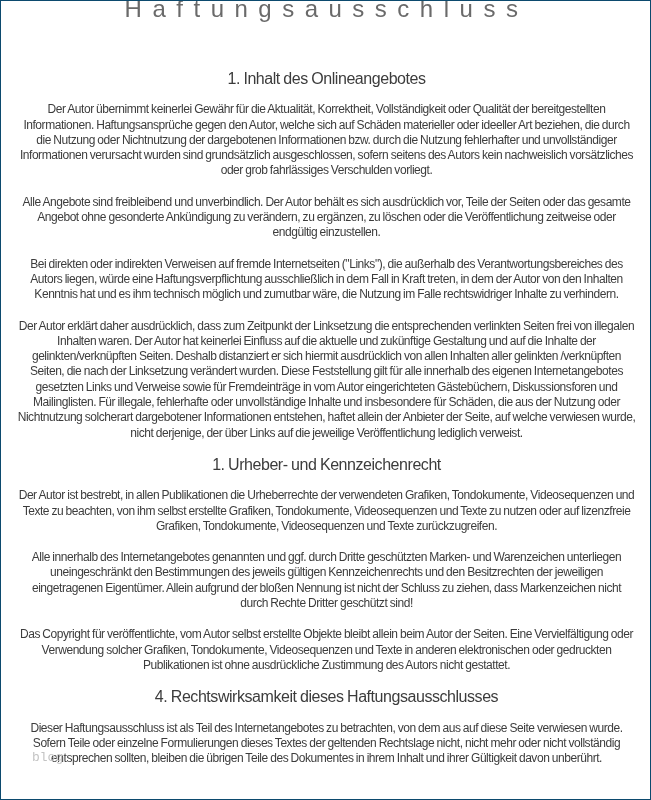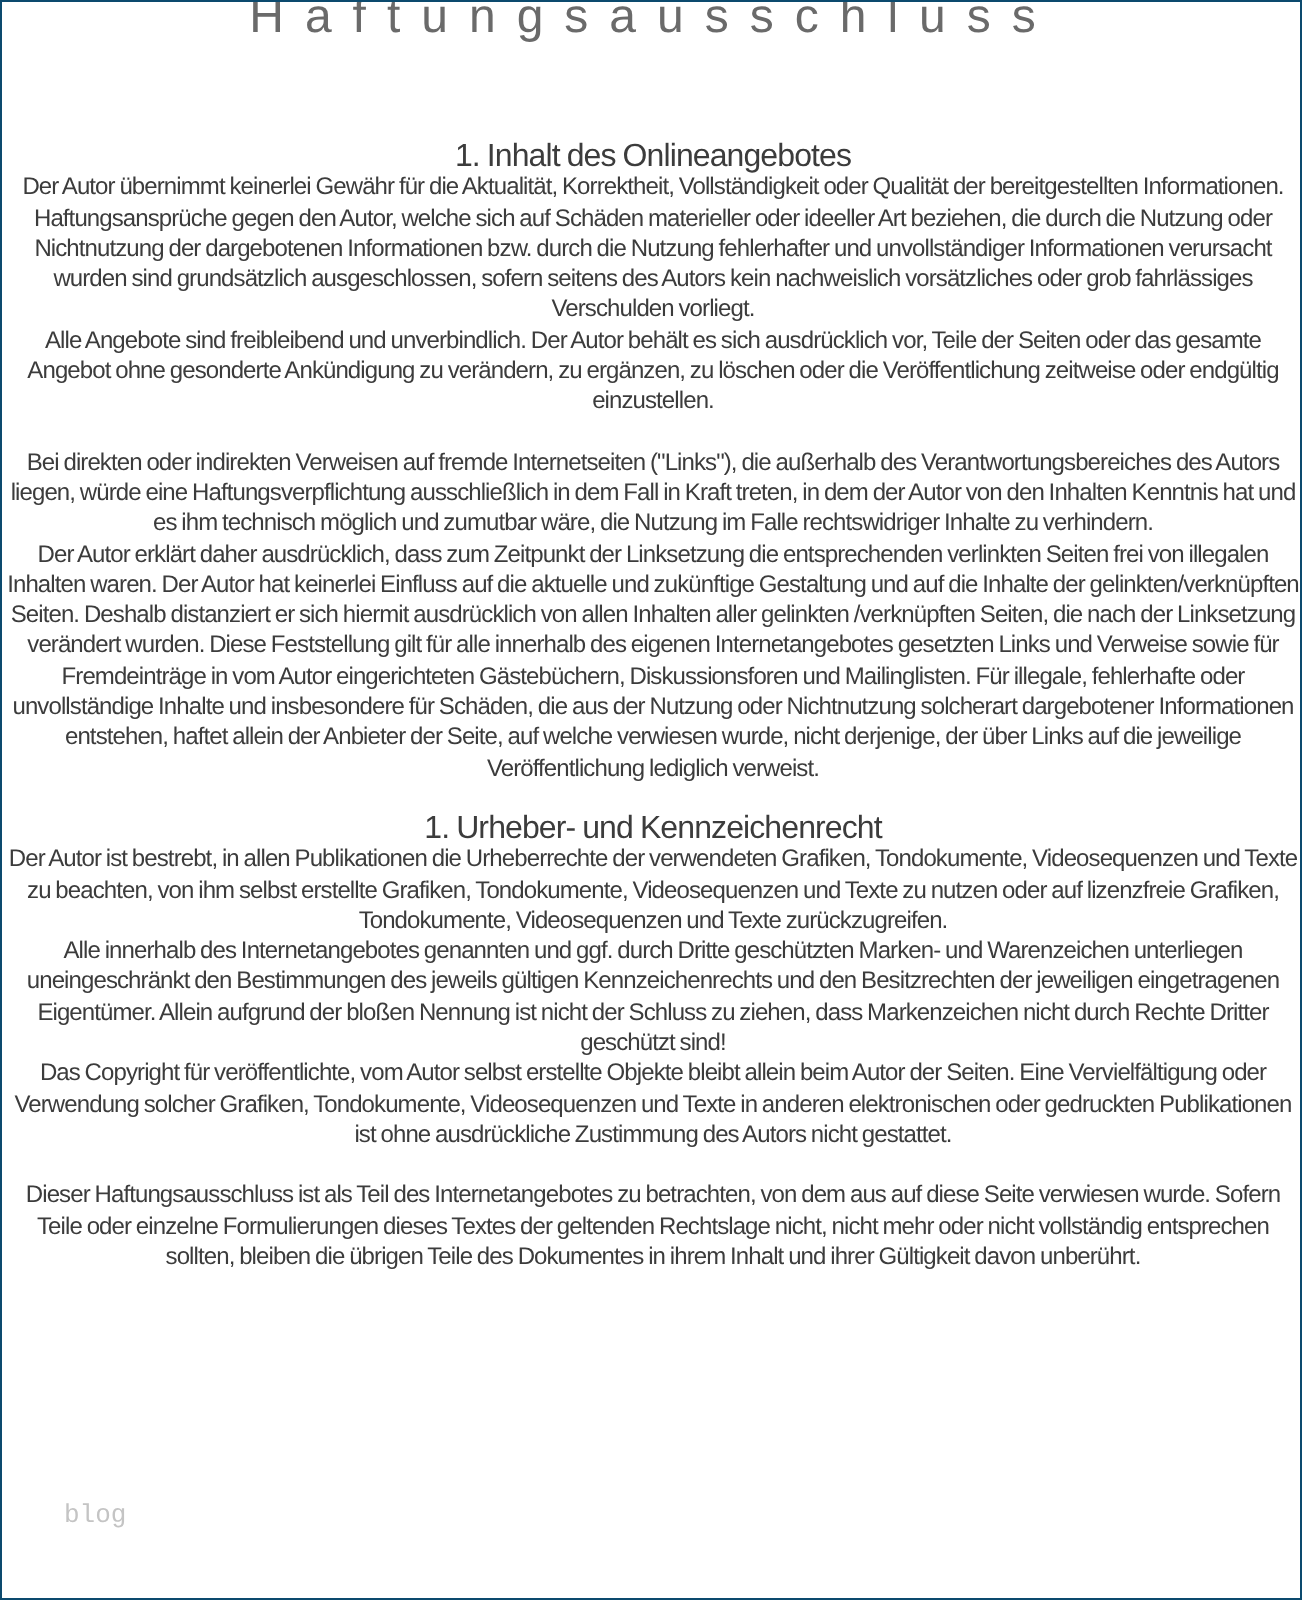--- a/index.html
+++ b/index.html
@@ -29,21 +29,21 @@
     line-height: 15.3px;
     color: #3c3c3c;
     text-align: center;
     letter-spacing: -0.45px;
     word-spacing: -0.5px;
   }
   .section { margin: 0 0 15px 0; }
   .section h2 {
     font-size: 16px; font-weight: normal; margin: 0; line-height: 15.3px;
   }
-  .section p { margin: 0; }
+  .section p { margin: 16px; }
   .blog-link {
     position: absolute; left: 31px; top: 749px;
     font-family: Liberation Mono, monospace;
     font-size: 13px; color: #c4c4c4; text-decoration: none;
   }
   .footer {
     position: absolute; left: 0; top: 748px; width: 651px;
     text-align: center;
     font-family: "DejaVu Sans", sans-serif;
     font-size: 9.5px;
@@ -69,19 +69,20 @@
       <p>Bei direkten oder indirekten Verweisen auf fremde  Internetseiten ("Links"), die außerhalb des Verantwortungsbereiches des Autors liegen, würde eine Haftungsverpflichtung ausschließlich in dem Fall in Kraft treten, in dem der Autor von den Inhalten Kenntnis hat und es ihm technisch möglich und zumutbar wäre, die Nutzung im Falle rechtswidriger Inhalte zu verhindern.</p>
       <p>Der Autor erklärt daher ausdrücklich, dass zum Zeitpunkt der Linksetzung die entsprechenden verlinkten Seiten frei von illegalen Inhalten waren. Der Autor hat keinerlei Einfluss auf die aktuelle und zukünftige Gestaltung und auf die Inhalte der gelinkten/verknüpften Seiten. Deshalb  distanziert er sich hiermit ausdrücklich von allen Inhalten aller gelinkten /verknüpften Seiten, die nach der Linksetzung verändert wurden. Diese  Feststellung gilt für alle innerhalb des eigenen Internetangebotes gesetzten  Links und Verweise sowie für Fremdeinträge in vom Autor eingerichteten Gästebüchern, Diskussionsforen und Mailinglisten. Für illegale, fehlerhafte oder unvollständige Inhalte und insbesondere für Schäden, die aus der Nutzung oder Nichtnutzung solcherart dargebotener Informationen entstehen, haftet allein der Anbieter der Seite, auf welche verwiesen wurde, nicht derjenige, der über Links  auf die jeweilige Veröffentlichung lediglich verweist.</p>
     </div>
     <div class="section">
       <h2>1. Urheber-  und Kennzeichenrecht</h2>
       <p>Der Autor ist bestrebt, in allen Publikationen die Urheberrechte der verwendeten Grafiken, Tondokumente, Videosequenzen und Texte zu beachten, von ihm selbst erstellte Grafiken,  Tondokumente, Videosequenzen und Texte zu nutzen oder auf lizenzfreie Grafiken,  Tondokumente, Videosequenzen und Texte zurückzugreifen.</p>
       <p>Alle innerhalb des Internetangebotes genannten und ggf. durch Dritte geschützten Marken- und  Warenzeichen unterliegen uneingeschränkt den Bestimmungen des jeweils gültigen  Kennzeichenrechts und den Besitzrechten der jeweiligen eingetragenen Eigentümer. Allein aufgrund der bloßen Nennung ist nicht der Schluss zu ziehen, dass Markenzeichen nicht durch Rechte Dritter geschützt sind!</p>
       <p>Das Copyright für  veröffentlichte, vom Autor selbst erstellte Objekte bleibt allein beim Autor der  Seiten. Eine Vervielfältigung oder Verwendung solcher Grafiken, Tondokumente, Videosequenzen und Texte in anderen elektronischen oder gedruckten Publikationen ist ohne ausdrückliche Zustimmung des Autors nicht gestattet.</p>
     </div>
     <div class="section">
+      <h2>4. Rechtswirksamkeit dieses Haftungsausschlusses</h2>
       <p>Dieser Haftungsausschluss ist als Teil des Internetangebotes zu betrachten,  von dem aus auf diese Seite verwiesen wurde. Sofern Teile oder einzelne  Formulierungen dieses Textes der geltenden Rechtslage nicht, nicht mehr oder  nicht vollständig entsprechen sollten, bleiben die übrigen Teile des Dokumentes in ihrem Inhalt und ihrer Gültigkeit davon unberührt.</p>
     </div>
   </div>
 
   <a class="blog-link" href="#">blog</a>
 
 </div>
 
 </body></html>

